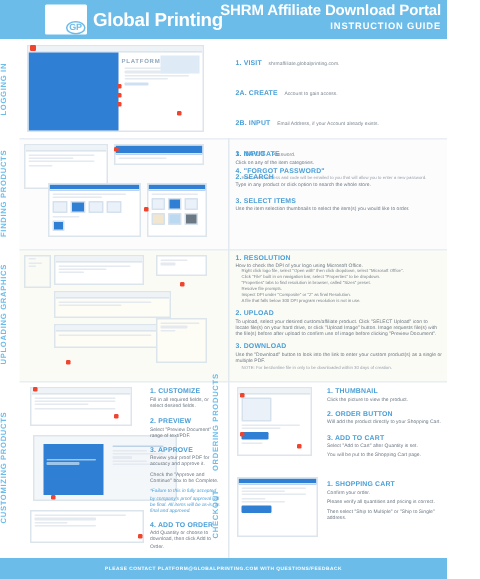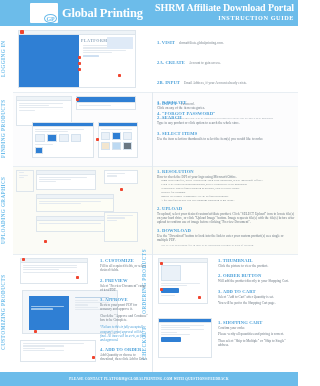--- a/index.html
+++ b/index.html
@@ -6,21 +6,20 @@
   html, body {
     width: 298px; height: 386px;
     background: #ffffff;
     font-family: "Liberation Sans", sans-serif;
     overflow: hidden;
   }
   #poster {
     position: relative;
     width: 298px; height: 386px;
     background: #ffffff;
-    font-family: Liberation Serif, serif;
   }
 
   
   .header {
     position: absolute; left: 0; top: 0; width: 298px; height: 26px;
     background: #6cbcea;
     display: flex; align-items: center;
   }
   .logo-wrap {
     display: flex; align-items: center; margin-left: 30px;

